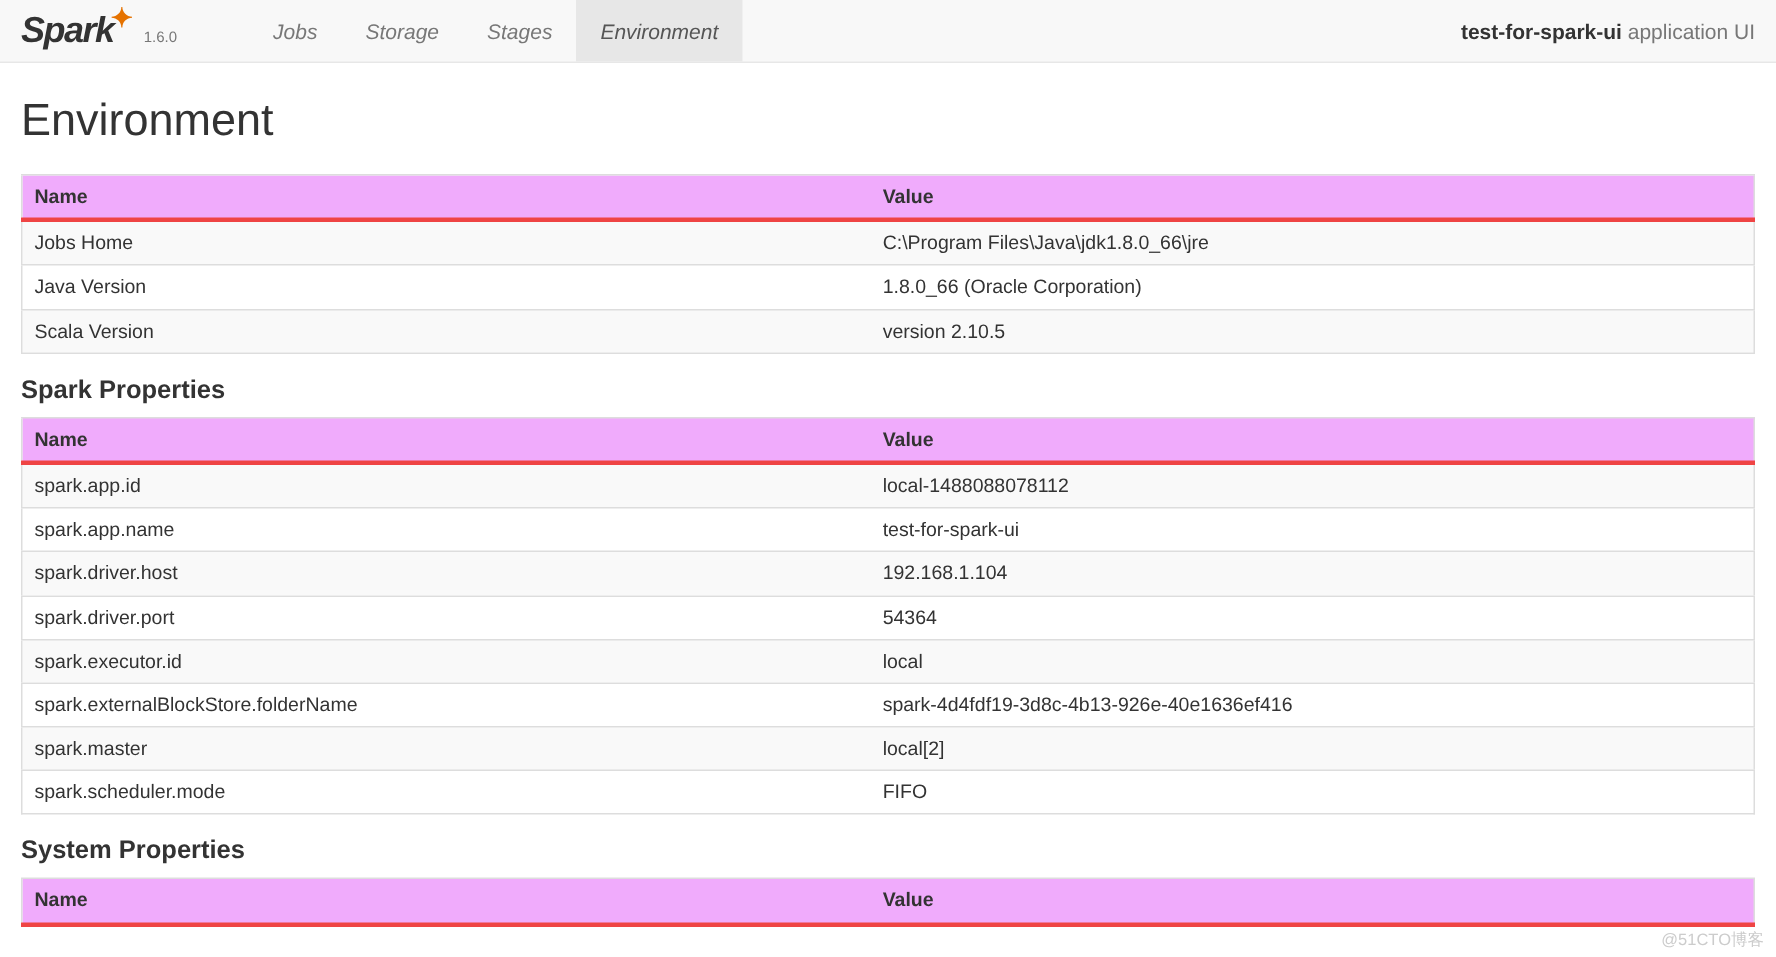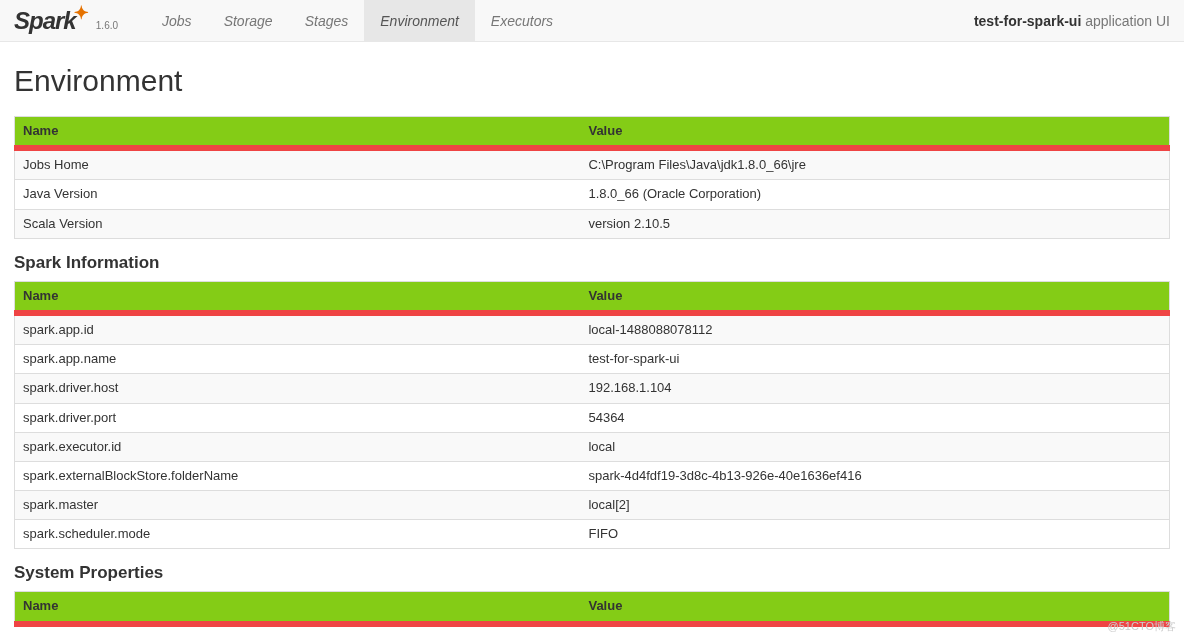--- a/index.html
+++ b/index.html
@@ -10,20 +10,21 @@
     background: #fff;
     width: 1184px;
   }
   .navbar {
     background: #f8f8f8;
     border-bottom: 1px solid #e7e7e7;
     display: flex;
     align-items: center;
     padding: 0 14px;
     height: 42px;
+    gap: 20px;
   }
   .brand {
     display: flex;
     align-items: baseline;
     margin-right: 28px;
   }
   .brand-logo {
     font-family: "Comic Sans MS", cursive, sans-serif;
     font-weight: bold;
     font-style: italic;
@@ -94,23 +95,23 @@
     margin-bottom: 14px;
     font-size: 13px;
   }
   th, td {
     text-align: left;
     padding: 5px 8px;
     border-top: 1px solid #ddd;
     line-height: 1.4;
   }
   th {
-    background: #84cc16;
-    font-weight: bold;
-    border-bottom: 6px solid #ef4444;
+    background: #f0abfc;
+    font-weight: bold;
+    border-bottom: 3px solid #ef4444;
   }
   tbody tr:nth-child(odd) {
     background: #f9f9f9;
   }
   tbody tr:nth-child(even) {
     background: #fff;
   }
   .col-name { width: 49%; }
   .col-value { width: 51%; margin-left: 48px; }
   .watermark {
@@ -137,23 +138,20 @@
       </div>
       <div class="nav-tab">
         <span>Storage</span>
       </div>
       <div class="nav-tab">
         <span>Stages</span>
       </div>
       <div class="nav-tab active">
         <span>Environment</span>
       </div>
-      <div class="nav-tab">
-        <span>Executors</span>
-      </div>
     </div>
   <div class="nav-right">
     <strong>test-for-spark-ui</strong><span> application UI</span>
   </div>
 </div>
 
 <div class="content">
   <h2 class="page-title">Environment</h2>
   <div id="sections">
       <table>
@@ -171,21 +169,21 @@
           <tr>
             <td>Java Version</td>
             <td>1.8.0_66 (Oracle Corporation)</td>
           </tr>
           <tr>
             <td>Scala Version</td>
             <td>version 2.10.5</td>
           </tr>
         </tbody>
       </table>
-      <h4 class="section-title">Spark Information</h4>
+      <h4 class="section-title">Spark Properties</h4>
       <table>
         <thead>
           <tr>
             <th class="col-name">Name</th>
             <th class="col-value">Value</th>
           </tr>
         </thead>
         <tbody>
           <tr>
             <td>spark.app.id</td>

